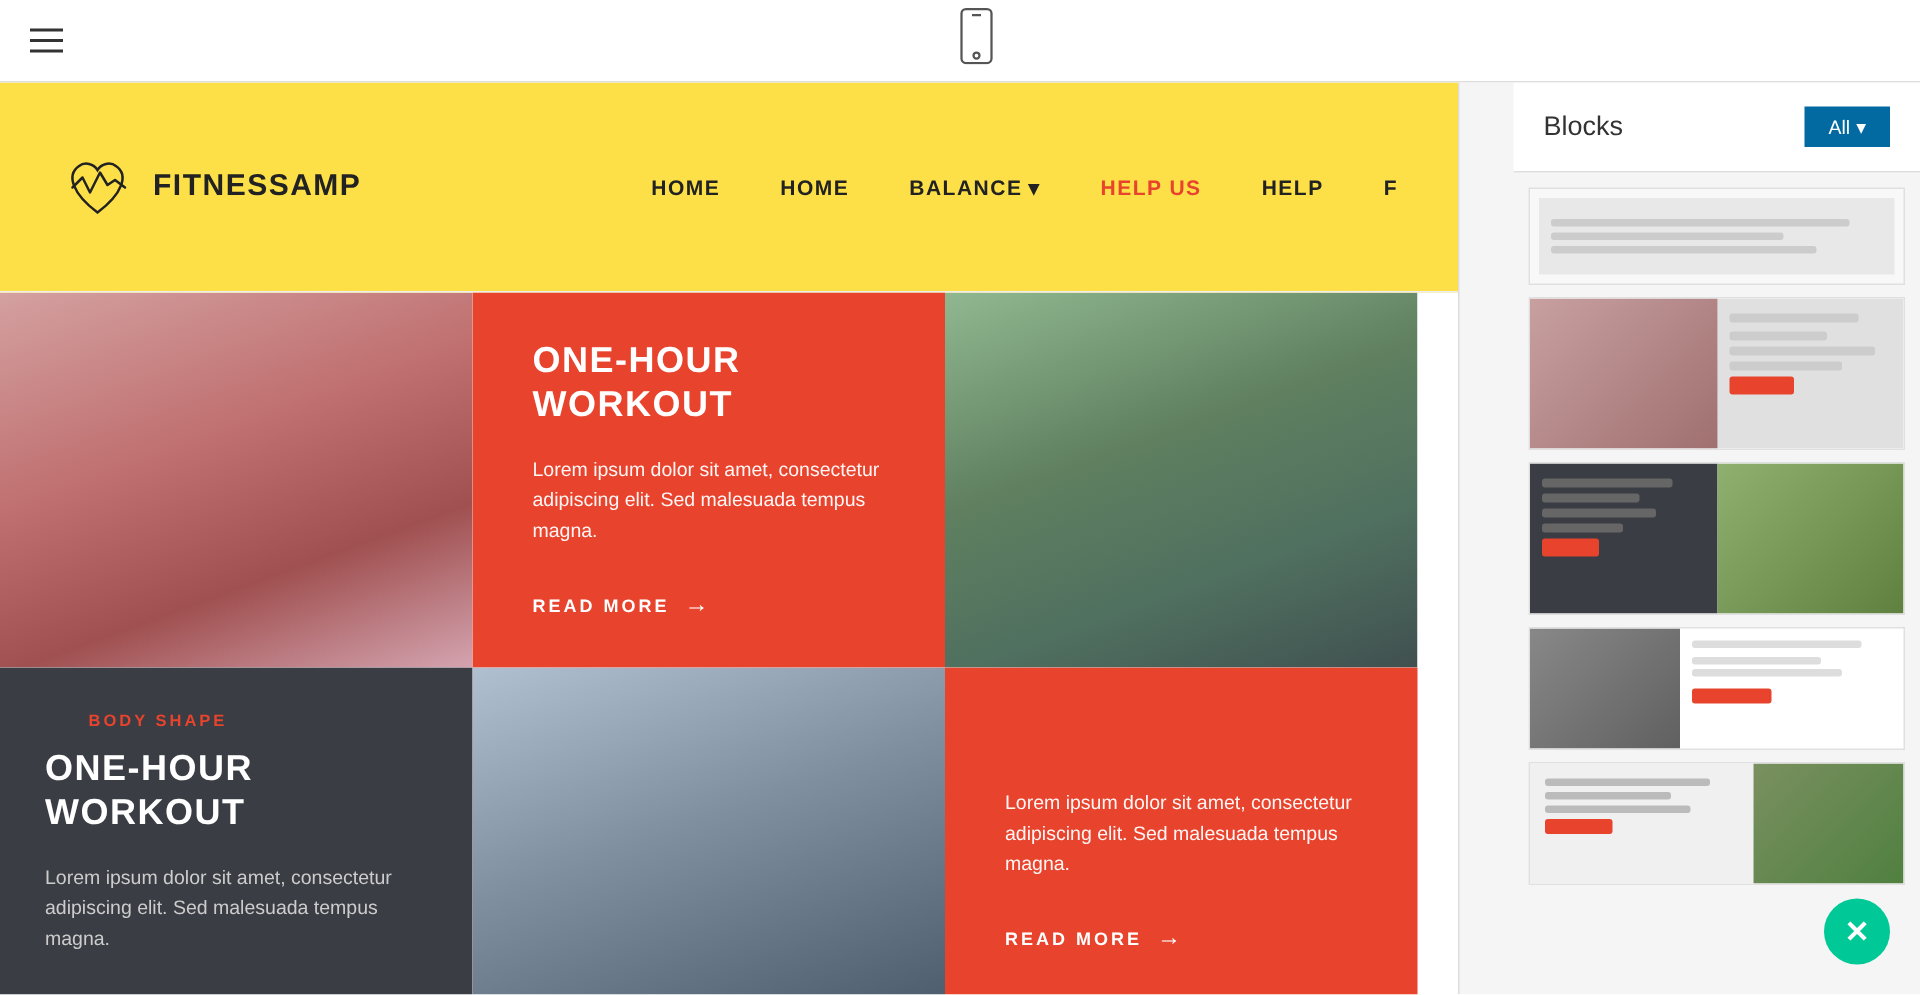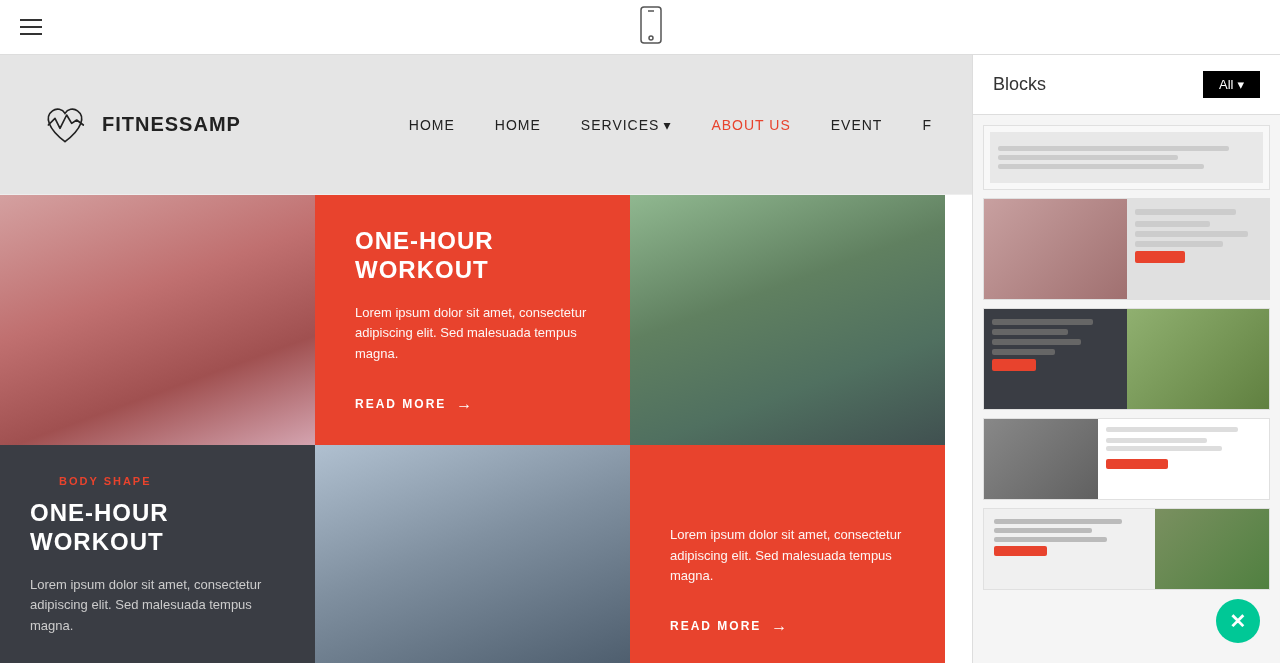--- a/index.html
+++ b/index.html
@@ -31,21 +31,21 @@
 
     
     .website-preview {
       flex: 1;
       overflow: hidden;
       position: relative;
     }
 
     
     .site-nav {
-      background: #e5e5e5;
+      background: #fde047;
       height: 140px;
       display: flex;
       align-items: center;
       padding: 0 40px;
       border-bottom: 1px solid #eee;
     }
     .logo-area {
       display: flex;
       align-items: center;
       gap: 12px;
@@ -57,21 +57,21 @@
       letter-spacing: 1px;
       color: #222;
     }
     .nav-links {
       display: flex;
       gap: 40px;
       align-items: center;
     }
     .nav-link {
       font-size: 14px;
-      font-weight: normal;
+      font-weight: bold;
       letter-spacing: 1px;
       color: #222;
       text-decoration: none;
       cursor: pointer;
     }
     .nav-link.active { color: #e8432d; }
     .nav-link-services { display: flex; align-items: center; gap: 4px; }
 
     
     .content-grid {
@@ -162,36 +162,37 @@
     }
 
     
     .right-panel {
       width: 308px;
       background: #f5f5f5;
       border-left: 1px solid #ddd;
       display: flex;
       flex-direction: column;
       flex-shrink: 0;
+      padding-left: 36px;
     }
     .panel-header {
       padding: 16px 20px;
       display: flex;
       align-items: center;
       justify-content: space-between;
       background: #fff;
       border-bottom: 1px solid #ddd;
     }
     .panel-title {
       font-size: 18px;
       font-weight: normal;
       color: #333;
     }
     .panel-filter-btn {
-      background: #000000;
+      background: #0369a1;
       color: #fff;
       border: none;
       padding: 6px 16px;
       font-size: 13px;
       cursor: pointer;
       display: flex;
       align-items: center;
       gap: 4px;
     }
 
@@ -362,25 +363,25 @@
         <svg class="logo-svg" viewBox="0 0 60 60" fill="none">
           <path d="M30 50 C10 35, 5 20, 15 13 C20 9, 27 11, 30 16 C33 11, 40 9, 45 13 C55 20, 50 35, 30 50Z" stroke="#222" stroke-width="2" fill="none"></path>
           <polyline points="10,30 18,22 24,34 32,18 38,28 44,24 52,30" stroke="#222" stroke-width="2" fill="none" stroke-linejoin="round" stroke-linecap="round"></polyline>
         </svg>
         <span class="logo-text">FITNESSAMP</span>
       </div>
       <nav class="nav-links">
         <a class="nav-link">HOME</a>
         <a class="nav-link">HOME</a>
         <a class="nav-link nav-link-services">
-          <span>SERVICES</span>
+          <span>BALANCE</span>
           <span>▾</span>
         </a>
-        <a class="nav-link active">ABOUT US</a>
-        <a class="nav-link">EVENT</a>
+        <a class="nav-link active">HELP US</a>
+        <a class="nav-link">HELP</a>
         <a class="nav-link">F</a>
       </nav>
     </div>
 
     <div class="content-grid">
 
       <div class="cell-image">
         <div class="img-woman"></div>
       </div>
 

